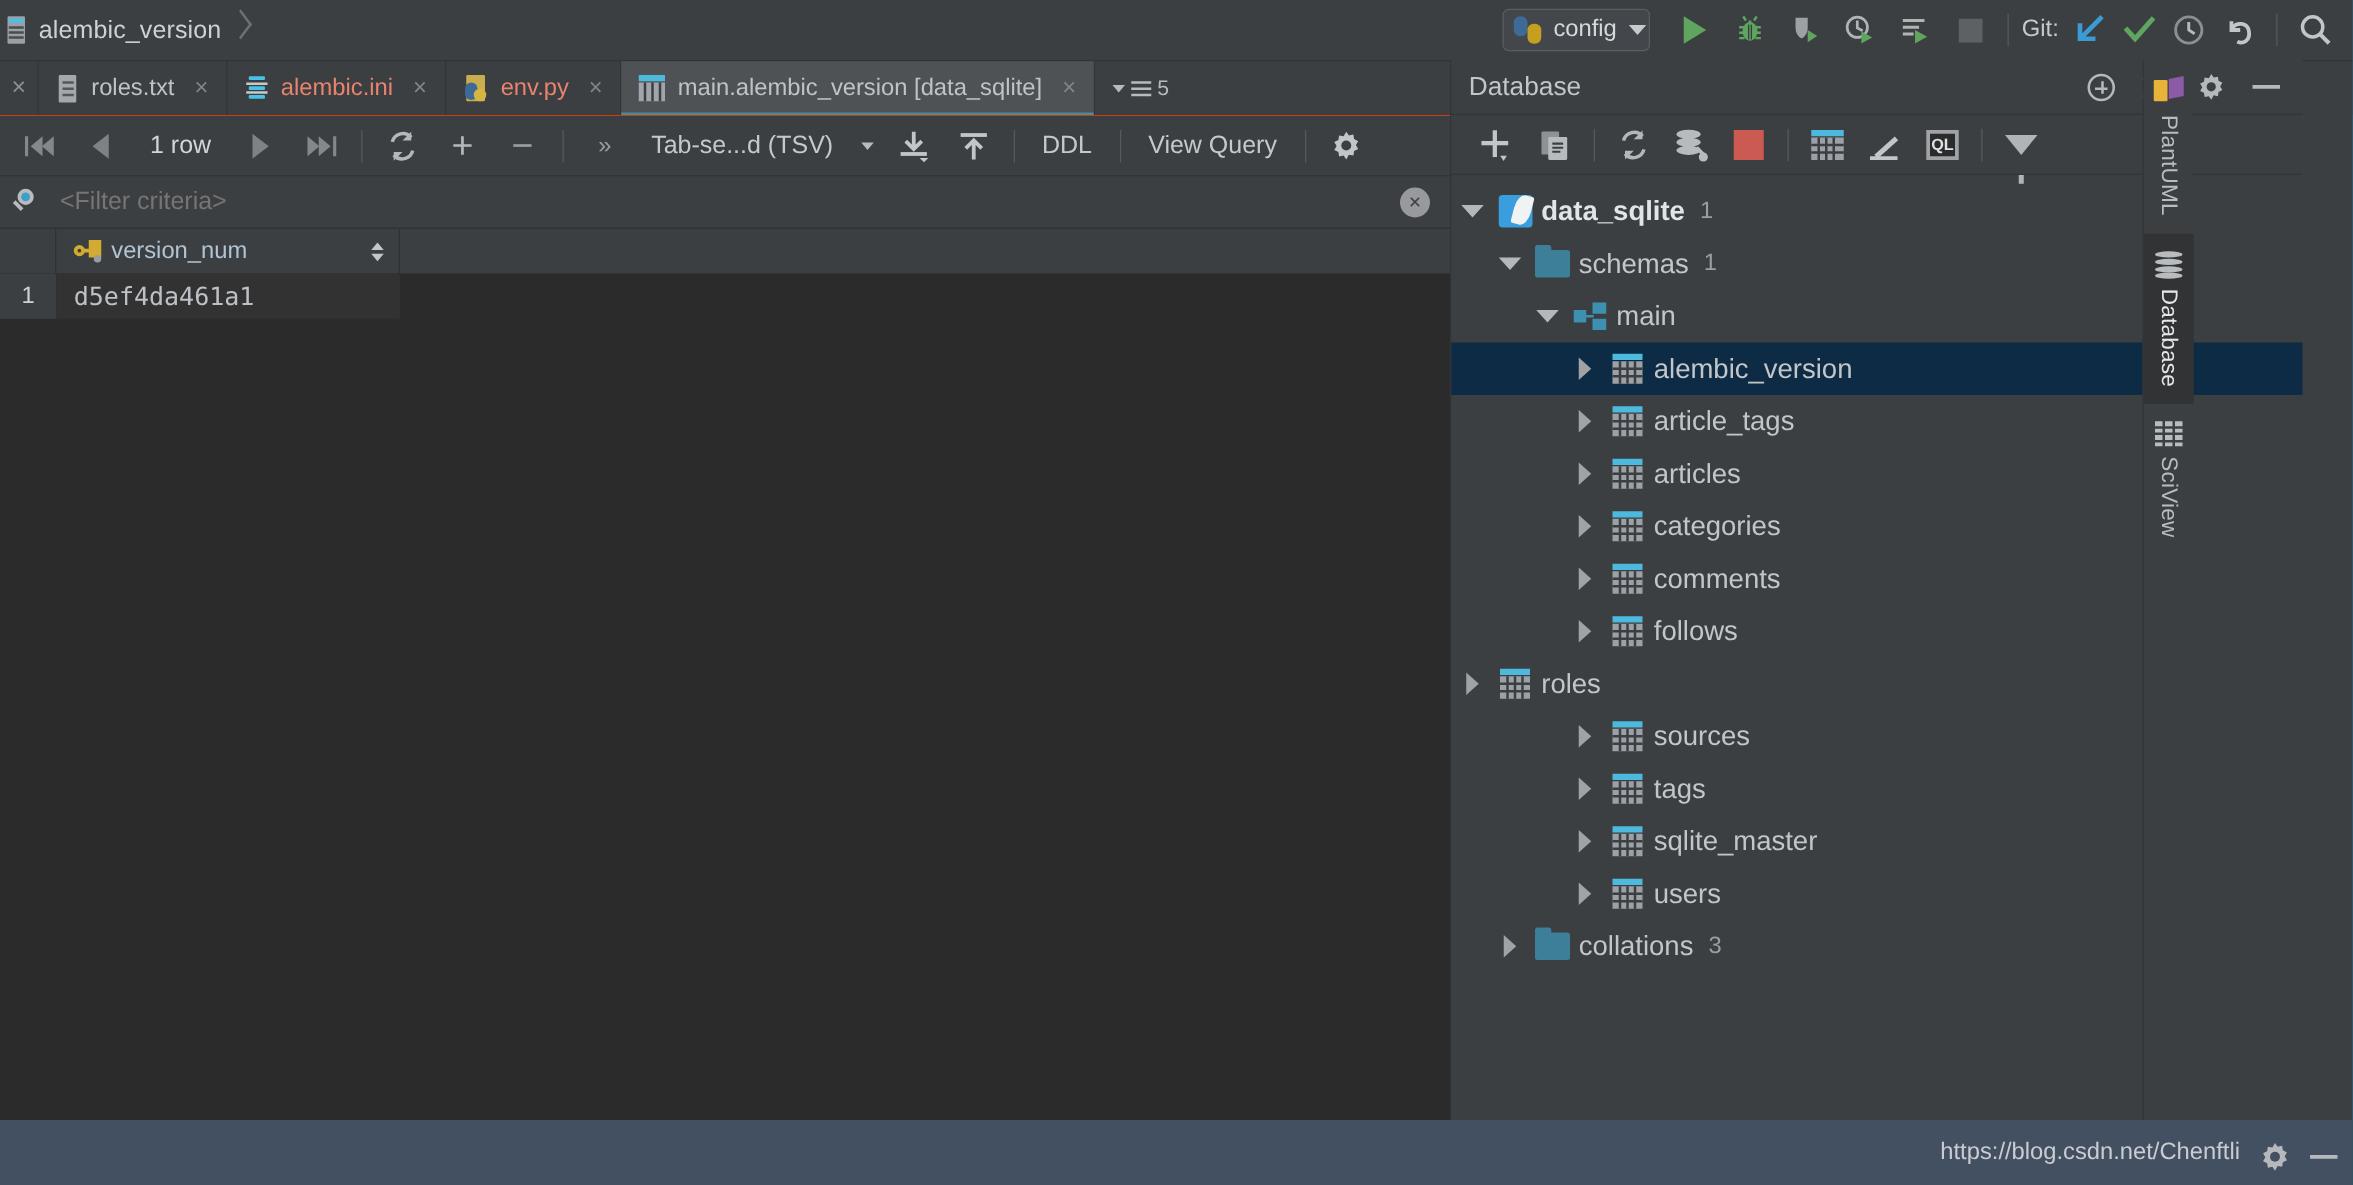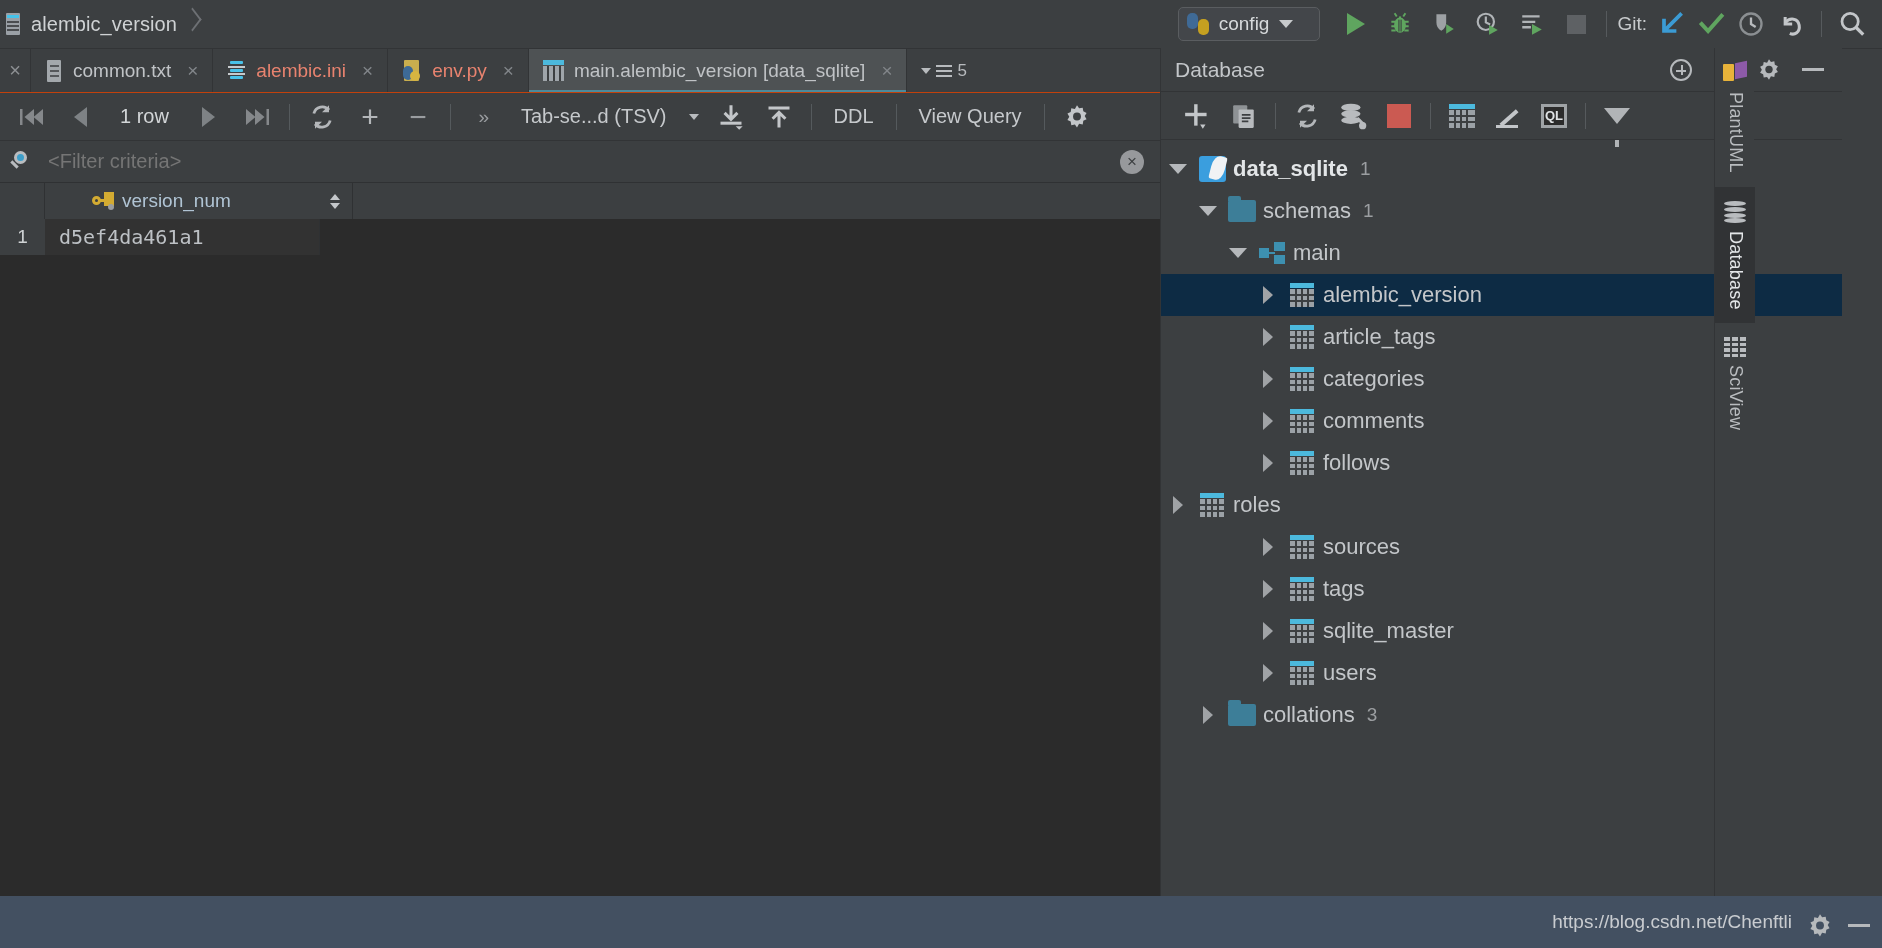--- a/index.html
+++ b/index.html
@@ -34,21 +34,21 @@
   }
   .bc-arrow::before {
     content: ""; position: absolute; left: 0; top: 3px;
     width: 13px; height: 13px;
     border-top: 2px solid #6d7074; border-right: 2px solid #6d7074;
     transform: rotate(45deg) skew(8deg, 8deg);
   }
 
   .run-config {
     display: flex; align-items: center; gap: 10px;
-    height: 34px; padding: 0 26px 0 8px;
+    height: 34px; padding: 0 2px 0 8px;
     border: 1px solid #5a5d60; border-radius: 5px;
     background: #43464a; margin-left: auto;
   }
   .run-config-label { font-size: 19px; color: #d6d9db; }
   .py-ico { width: 22px; height: 22px; position: relative; }
   .py-ico .pt { position: absolute; width: 11px; height: 16px; border-radius: 5px; }
   .py-ico .pt1 { left: 0; top: 0; background: #3f6a96; }
   .py-ico .pt2 { right: 0; bottom: 0; background: #c5a020; }
   .caret-dn {
     width: 0; height: 0; border-left: 7px solid transparent;
@@ -165,21 +165,21 @@
   }
   .search-ico .ring {
     position: absolute; left: 6px; top: 1px; width: 13px; height: 13px;
     border-radius: 50%; border: 3px solid #b9bcbf; background: #3d9ec9;
   }
   .search-ico .hdl {
     position: absolute; left: 2px; top: 13px; width: 9px; height: 3px;
     background: #b9bcbf; transform: rotate(45deg);
   }
 
-  .grid-head { display: flex; height: 36px; background: #3c3f41; gap: 33px; }
+  .grid-head { display: flex; height: 36px; background: #3c3f41; }
   .gh-num { width: 45px; border-right: 1px solid #2f3133; }
   .gh-col {
     width: 275px; display: flex; align-items: center; gap: 8px;
     padding-left: 14px; font-size: 19px; color: #b0c4d4;
     border-right: 1px solid #2f3133;
   }
   .key-ico { width: 22px; height: 18px; position: relative; }
   .key-ico .k1 { position: absolute; left: 0; top: 4px; width: 9px; height: 9px; border-radius: 50%; border: 3px solid #d3ab32; }
   .key-ico .k2 { position: absolute; left: 7px; top: 7px; width: 7px; height: 3px; background: #d3ab32; }
   .key-ico .g { position: absolute; right: 0; top: 0; width: 10px; height: 14px; background: #d3ab32; }
@@ -412,21 +412,21 @@
   <div class="tabsrow">
     <span class="tab-close-left">×</span>
 
     <div class="tab">
       <span class="ico-txt">
         <span class="body"></span>
         <span class="ln" style="top:5px"></span>
         <span class="ln" style="top:10px"></span>
         <span class="ln" style="top:15px"></span>
       </span>
-      <span class="tab-name">common.txt</span>
+      <span class="tab-name">roles.txt</span>
       <span class="tabx">×</span>
     </div>
 
     <div class="tab">
       <span class="ico-ini">
         <span class="c" style="top:1px"></span>
         <span class="l" style="top:6px"></span>
         <span class="c" style="top:9px"></span>
         <span class="l" style="top:13px"></span>
         <span class="c" style="top:16px"></span>
@@ -740,20 +740,38 @@
                 <i style="left:11px"></i>
                 <i style="left:17px"></i>
                 <u style="top:5px"></u>
                 <u style="top:11px"></u>
               </span>
             </span>
           </span>
         <span class="t-label">article_tags</span>
       </div>
 
+      <div class="tree-item" style="padding-left:90px">
+        <span class="tw">
+            <span class="right"></span>
+          </span>
+        <span class="t-ico">
+            <span class="ico-table">
+              <span class="th"></span>
+              <span class="tg">
+                <i style="left:5px"></i>
+                <i style="left:11px"></i>
+                <i style="left:17px"></i>
+                <u style="top:5px"></u>
+                <u style="top:11px"></u>
+              </span>
+            </span>
+          </span>
+        <span class="t-label">articles</span>
+      </div>
 
       <div class="tree-item" style="padding-left:90px">
         <span class="tw">
             <span class="right"></span>
           </span>
         <span class="t-ico">
             <span class="ico-table">
               <span class="th"></span>
               <span class="tg">
                 <i style="left:5px"></i>

